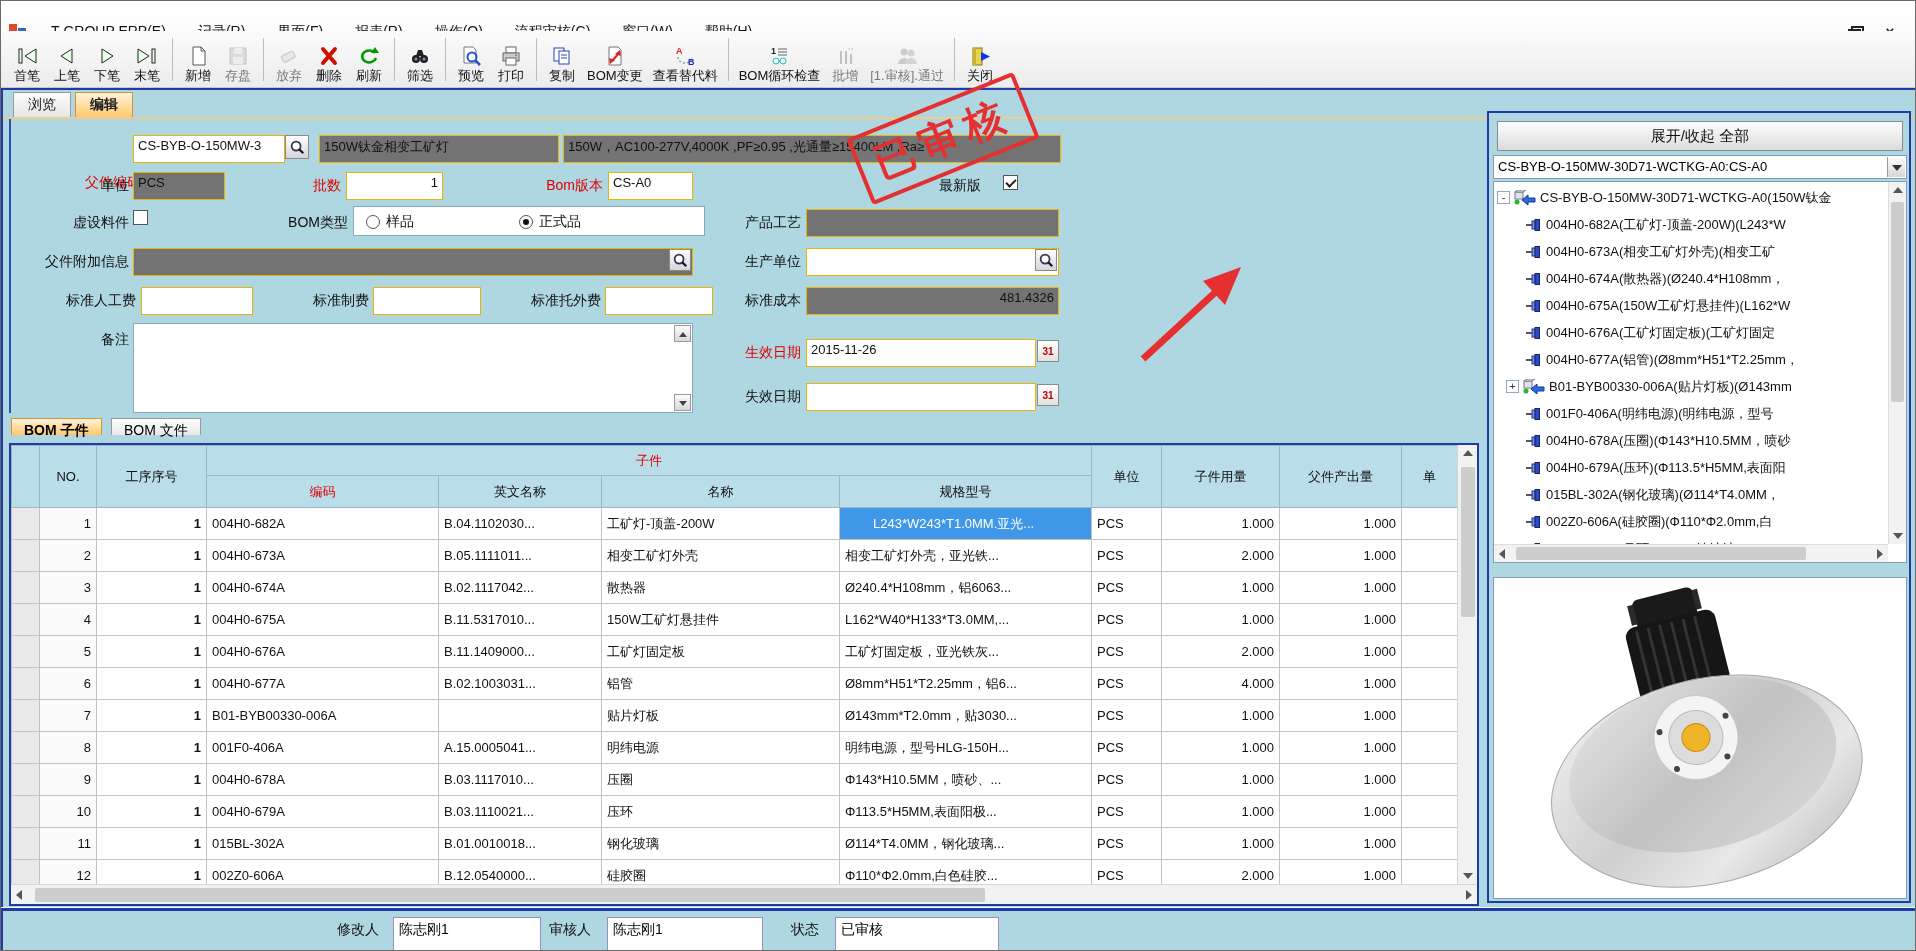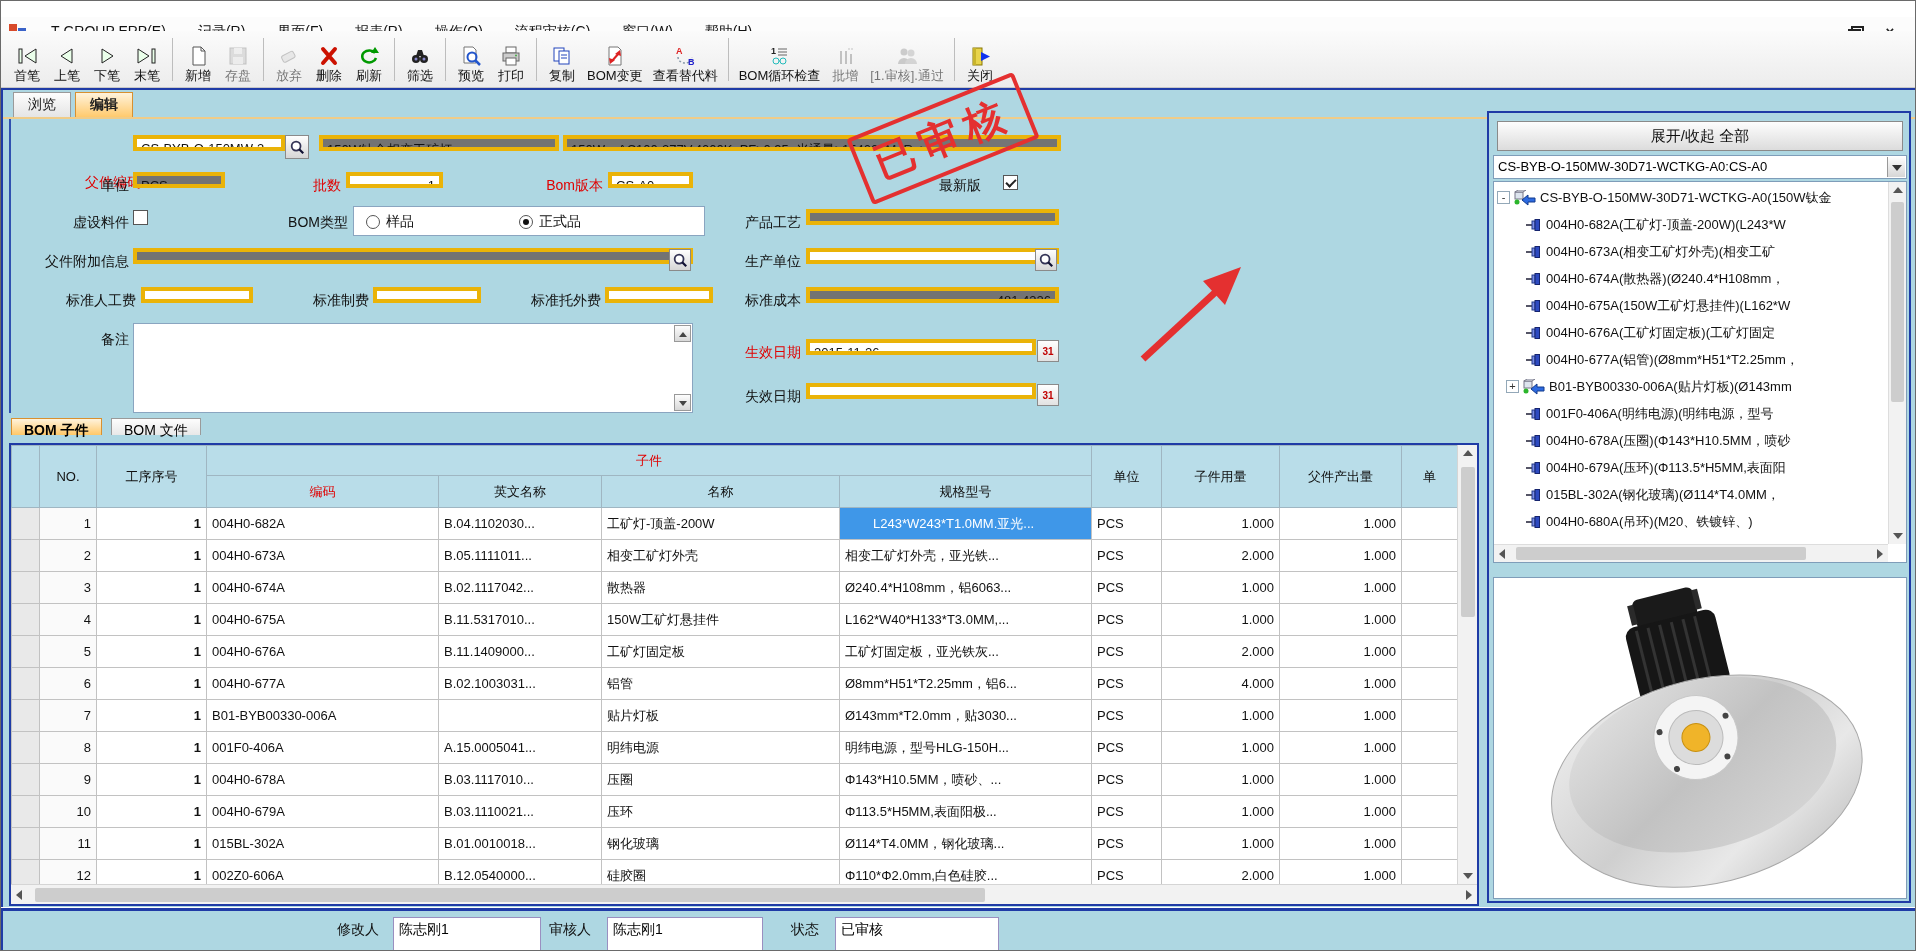--- a/index.html
+++ b/index.html
@@ -34,21 +34,21 @@
   .tabline { position:absolute; left:2px; top:116px; width:1912px; height:2px; background:#f0cc88; }
   .formframe { position:absolute; left:8px; top:118px; width:2px; height:294px; background:#3050b0; }
   .tab { position:absolute; top:91px; height:26px; padding:3px 14px; font-size:14px; background:linear-gradient(#fdfdfd,#e4e4e4); border:1px solid #9a9a9a; border-bottom:none; color:#222; }
   .tab.active { background:linear-gradient(#fff3dc,#ffc868); font-weight:bold; border-color:#d89030; }
   .tab-browse { left:12px; }
   .tab-edit { left:74px; }
 
   
   .lbl { position:absolute; font-size:14px; color:#111; text-align:right; white-space:nowrap; }
   .lbl.red { color:#e00000; }
-  .inp { position:absolute; height:16px; background:#fff; border:4px solid #eab308; font-size:13px; color:#111; padding:2px 4px; overflow:hidden; white-space:nowrap; }
+  .inp { position:absolute; height:28px; background:#fff; border:1px solid #eab308; font-size:13px; color:#111; padding:2px 4px; overflow:hidden; white-space:nowrap; }
   .inp.ro { background:#737373; }
   .inp.tr { text-align:right; }
   .btn-sq { position:absolute; width:24px; height:24px; background:linear-gradient(#fefefe,#d6d6d6); border:1px solid #8a8a8a; display:flex; align-items:center; justify-content:center; }
   .cal { width:22px; height:22px; font-size:10px; font-weight:bold; color:#c00000; background:linear-gradient(#fff,#e2e2e2); }
   .cb { position:absolute; width:15px; height:15px; background:#fff; border:1px solid #555; }
   .cb.checked::after { content:""; position:absolute; left:2px; top:3px; width:8px; height:4px; border-left:2px solid #222; border-bottom:2px solid #222; transform:rotate(-45deg); }
   .radio-panel { position:absolute; background:#fff; border:1px solid #8aa5c0; }
   .radio { position:absolute; width:14px; height:14px; border:1px solid #555; border-radius:50%; background:#fff; }
   .radio.sel::after { content:""; position:absolute; left:3px; top:3px; width:6px; height:6px; border-radius:50%; background:#111; }
   .rlabel { position:absolute; font-size:14px; color:#111; }
@@ -791,20 +791,29 @@
         <div class="tree-row pin">
 
           <span class="ic-pin"><svg width="16" height="14" viewBox="0 0 16 14">
               <rect x="0" y="6" width="6" height="2" fill="#556"></rect>
               <rect x="6" y="3" width="3" height="8" fill="#7d8fe8" stroke="#223a88"></rect>
               <rect x="9" y="1.5" width="4.5" height="11" fill="#2d4ac0" stroke="#16246e"></rect>
             </svg></span>
           <span>015BL-302A(钢化玻璃)(Ø114*T4.0MM，</span>
         </div>
 
+        <div class="tree-row pin">
+
+          <span class="ic-pin"><svg width="16" height="14" viewBox="0 0 16 14">
+              <rect x="0" y="6" width="6" height="2" fill="#556"></rect>
+              <rect x="6" y="3" width="3" height="8" fill="#7d8fe8" stroke="#223a88"></rect>
+              <rect x="9" y="1.5" width="4.5" height="11" fill="#2d4ac0" stroke="#16246e"></rect>
+            </svg></span>
+          <span>002Z0-606A(硅胶圈)(Φ110*Φ2.0mm,白</span>
+        </div>
 
         <div class="tree-row pin">
 
           <span class="ic-pin"><svg width="16" height="14" viewBox="0 0 16 14">
               <rect x="0" y="6" width="6" height="2" fill="#556"></rect>
               <rect x="6" y="3" width="3" height="8" fill="#7d8fe8" stroke="#223a88"></rect>
               <rect x="9" y="1.5" width="4.5" height="11" fill="#2d4ac0" stroke="#16246e"></rect>
             </svg></span>
           <span>004H0-680A(吊环)(M20、铁镀锌、)</span>
         </div>

